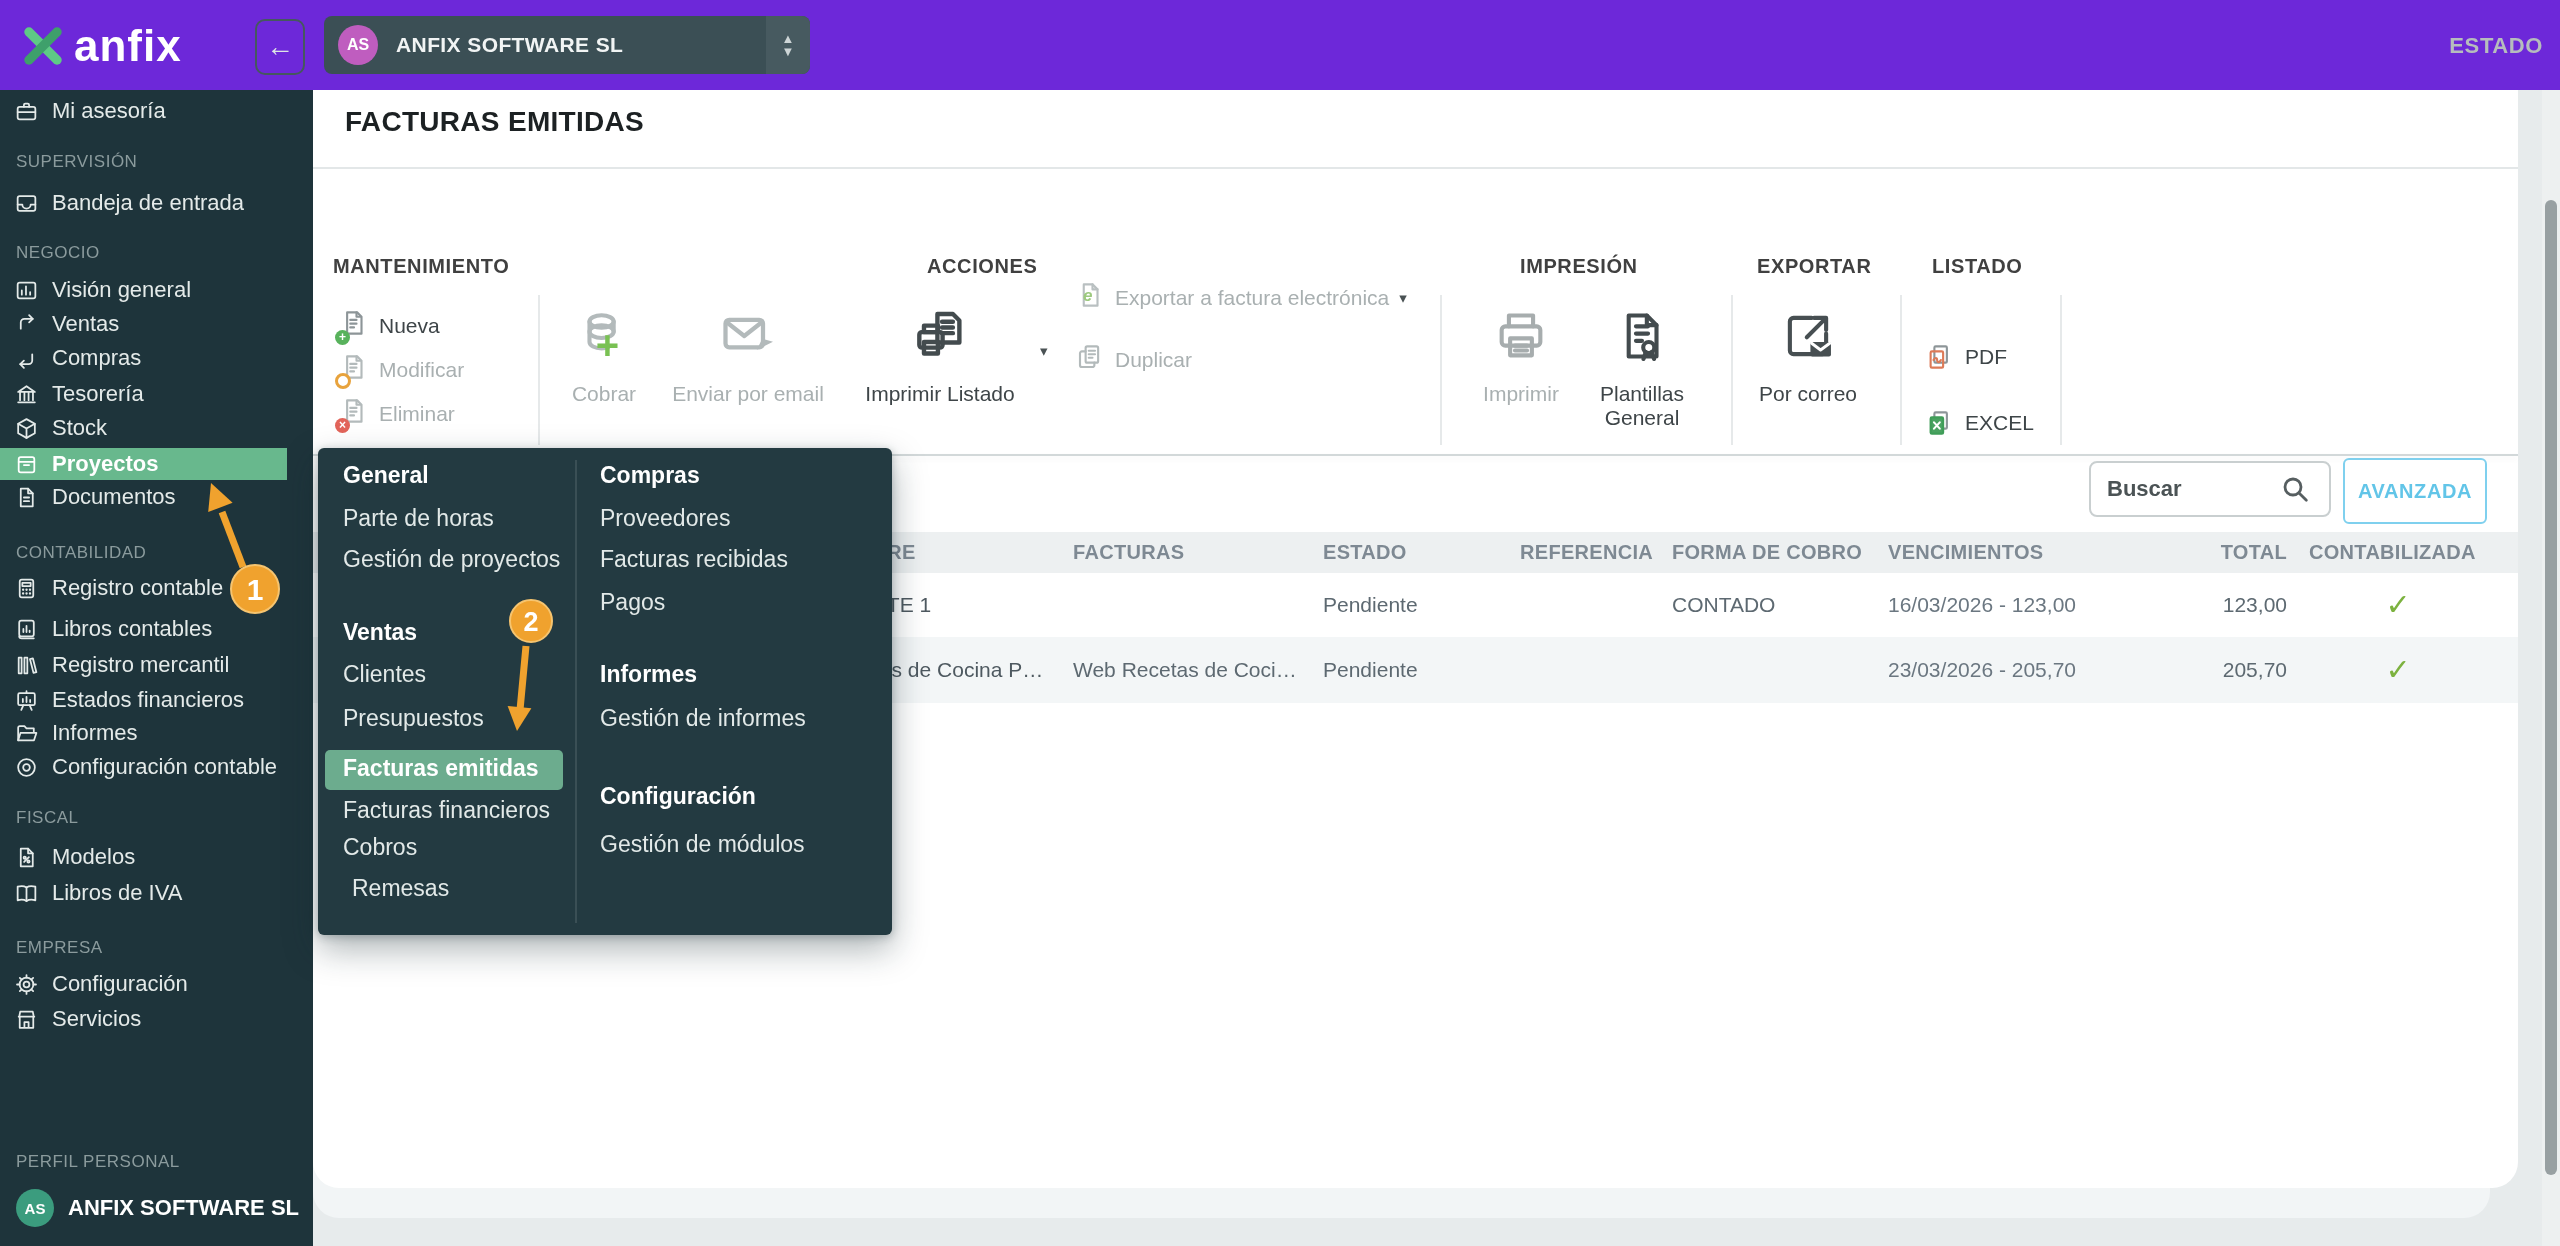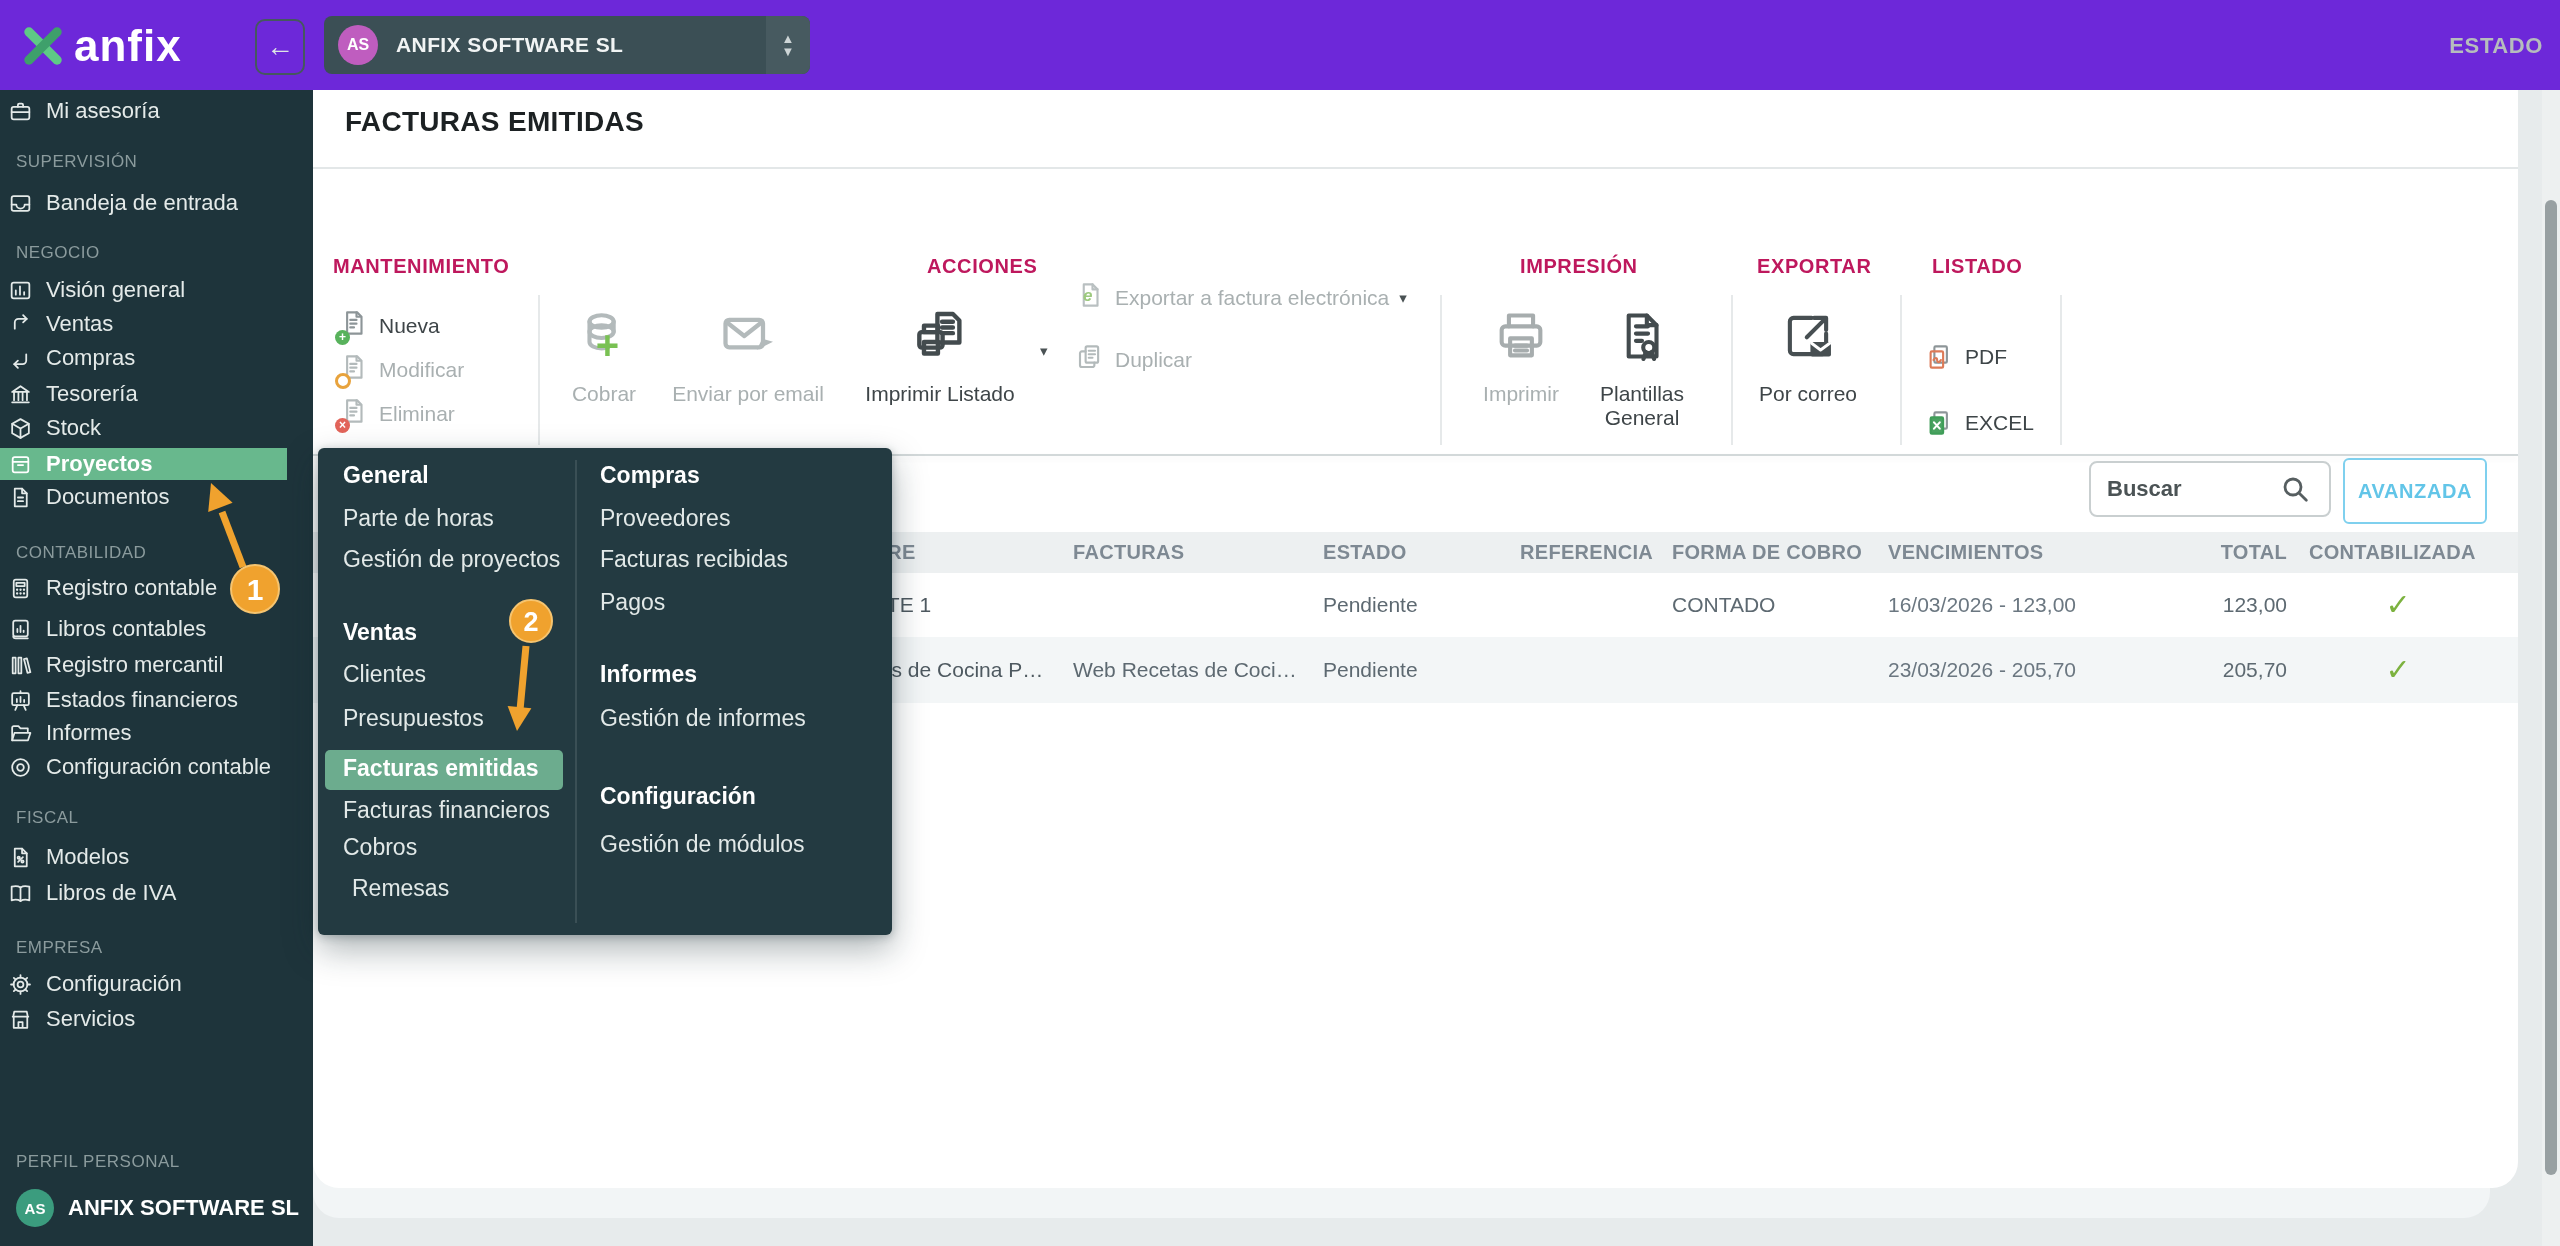--- a/index.html
+++ b/index.html
@@ -20,38 +20,38 @@
   .pill .av{width:40px;height:40px;border-radius:50%;background:#bf5dbf;margin-left:14px;
             color:#fff;font-size:16px;font-weight:700;display:flex;align-items:center;justify-content:center}
   .pill .nm{margin-left:18px;color:#f1f4f4;font-size:21px;font-weight:700;letter-spacing:.4px;flex:1}
   .pill .step{width:44px;height:58px;background:#475a60;border-radius:0 8px 8px 0;display:flex;
               flex-direction:column;align-items:center;justify-content:center;color:#cdd5d6;font-size:13px;line-height:13px}
   .help{right:17px;top:33px;color:#b6bcbd;font-size:22px;font-weight:700;letter-spacing:.6px}
 
   
   .sidebar{left:0;top:90px;width:313px;height:1156px;background:#1e343b;z-index:5}
   .sitem{left:0;width:287px;height:34px;display:flex;align-items:center;gap:13px;
-         padding-left:8px;box-sizing:border-box;color:#e4eae9;font-size:22px;cursor:pointer;white-space:nowrap}
+         padding-left:14px;box-sizing:border-box;color:#e4eae9;font-size:22px;cursor:pointer;white-space:nowrap}
   .sitem svg{width:25px;height:25px;flex:0 0 25px}
   .sitem.active{background:#68b88d;color:#fff;font-weight:700}
   .shead{left:0;padding-left:16px;color:#8b9b9d;font-size:17px;letter-spacing:.5px}
   .profrow{left:0;width:313px;height:44px;display:flex;align-items:center;gap:14px;padding-left:16px;
            box-sizing:border-box;color:#fff;font-size:22px;font-weight:700;cursor:pointer}
   .profrow .av{width:38px;height:38px;border-radius:50%;background:#3b9c7e;color:#fff;font-size:15px;
                font-weight:700;display:flex;align-items:center;justify-content:center;flex:0 0 38px}
 
   
   .layer2{left:313px;top:1140px;width:2177px;height:78px;background:#f2f5f6;border-radius:0 0 26px 26px;z-index:0}
   .card{left:313px;top:90px;width:2205px;height:1098px;background:#fff;border-radius:0 0 26px 26px;z-index:1}
   .ptitle{left:32px;top:16px;font-size:28px;font-weight:700;color:#1c2123;letter-spacing:.3px}
   .tdiv{left:0;top:77px;width:2205px;height:2px;background:#e3e7e8}
   .tbot{left:0;top:364px;width:2205px;height:2px;background:#d2d8d9;box-shadow:0 3px 6px rgba(0,0,0,.06)}
 
   
-  .glabel{top:165px;font-size:20px;font-weight:700;color:#be185d;letter-spacing:.6px}
+  .glabel{top:165px;font-size:20px;font-weight:700;color:#404040;letter-spacing:.6px}
   .hrow{display:flex;align-items:center;gap:10px;font-size:21px;white-space:nowrap;cursor:pointer}
   .vbtn{top:200px;display:flex;flex-direction:column;align-items:center;text-align:center;
         font-size:21px;cursor:pointer}
   .vbtn .ibox{height:92px;display:flex;align-items:center;justify-content:center}
   .dis{color:#a9b0b1}.ena{color:#3e4548}
   .vdiv{top:205px;height:150px;width:2px;background:#e6e9ea}
   .bdg{position:absolute;left:-4px;bottom:-2px;width:15px;height:15px;border-radius:50%;color:#fff;
        font-size:12px;font-weight:700;line-height:15px;text-align:center;font-style:normal}
   .icw{position:relative;display:inline-block}
   .caret{font-size:15px;color:#4a5254}

